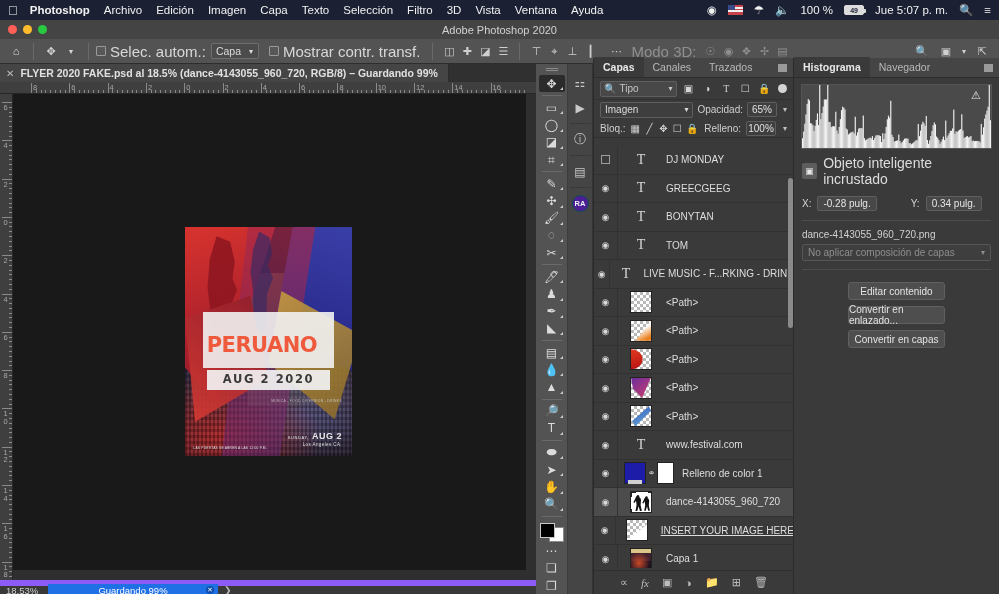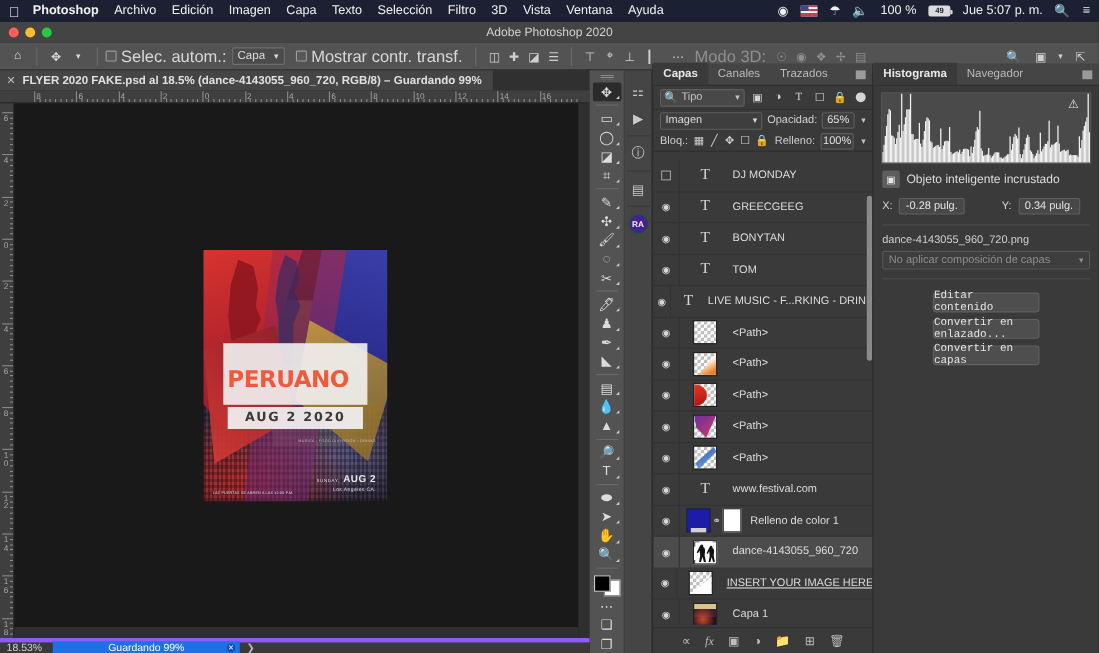--- a/index.html
+++ b/index.html
@@ -389,32 +389,32 @@
     padding: 1px 5px; font-size: 10px; color: #e4e4e4;
   }
   .hrline { height: 1px; background: #4d4d4d; margin: 2px 8px; }
   .propfile { padding: 6px 8px 4px 8px; font-size: 10px; color: #d0d0d0; }
   .compselect {
     margin: 0 8px; height: 17px; background: #3e3e3e; border: 1px solid #565656;
     border-radius: 2px; display: flex; align-items: center; padding: 0 5px;
     font-size: 10px; color: #8e8e8e;
   }
   .compselect .cv { margin-left: auto; font-size: 8px; }
-  .propbtns { padding: 10px 0 10px 0; display: flex; flex-direction: column; align-items: center; gap: 6px; font-family: Liberation Mono, monospace; }
+  .propbtns { padding: 10px 0 10px 0; display: flex; flex-direction: column; align-items: center; gap: 6px; }
   .pbtn {
     width: 97px; height: 18px; background: #4e4e4e; border: 1px solid #606060;
     border-radius: 3px; display: flex; align-items: center; justify-content: center;
     font-size: 10px; color: #e4e4e4;
   }
 
   
   .statusbar {
     position: absolute; bottom: 0; left: 0; width: 536px; height: 14px;
     background: #393939; display: flex; align-items: center;
-    border-top: 4px solid #8b5cf6;
+    border-top: 6px solid #8b5cf6;
   }
   .zoomval { font-size: 9.5px; color: #cfcfcf; padding: 0 6px; min-width: 48px; }
   .progressbar {
     flex: 0 0 170px; height: 12px; background: #1f6fe5; position: relative;
     display: flex; align-items: center; justify-content: center;
     color: #fff; font-size: 9.5px;
   }
   .progress-x {
     position: absolute; right: 4px; top: 2px; width: 8px; height: 8px;
     border-radius: 50%; background: #0f4fae; color: #fff; font-size: 6.5px;
@@ -1230,21 +1230,21 @@
           <rect x="188.51" y="22.07" width="1.16" height="41.93" fill="#f2f2f2"></rect>
           <rect x="189.67" y="-15.29" width="1.16" height="79.29" fill="#f2f2f2"></rect>
           <rect x="190.84" y="35.76" width="1.16" height="28.24" fill="#f2f2f2"></rect>
         </svg>
       <div class="histwarn">⚠</div>
     </div>
 
 
     <div class="propsmartrow">
       <span class="smarticon">▣</span>
-      <span style="font-size:11px;color:#dcdcdc">Objeto inteligente incrustado</span>
+      <span style="font-size:14px;color:#dcdcdc">Objeto inteligente incrustado</span>
     </div>
 
 
     <div class="propxy">
       <span class="k">X:</span>
       <span class="xybox">-0.28 pulg.</span>
       <span style="width:22px"></span>
       <span class="k">Y:</span>
       <span class="xybox">0.34 pulg.</span>
     </div>

